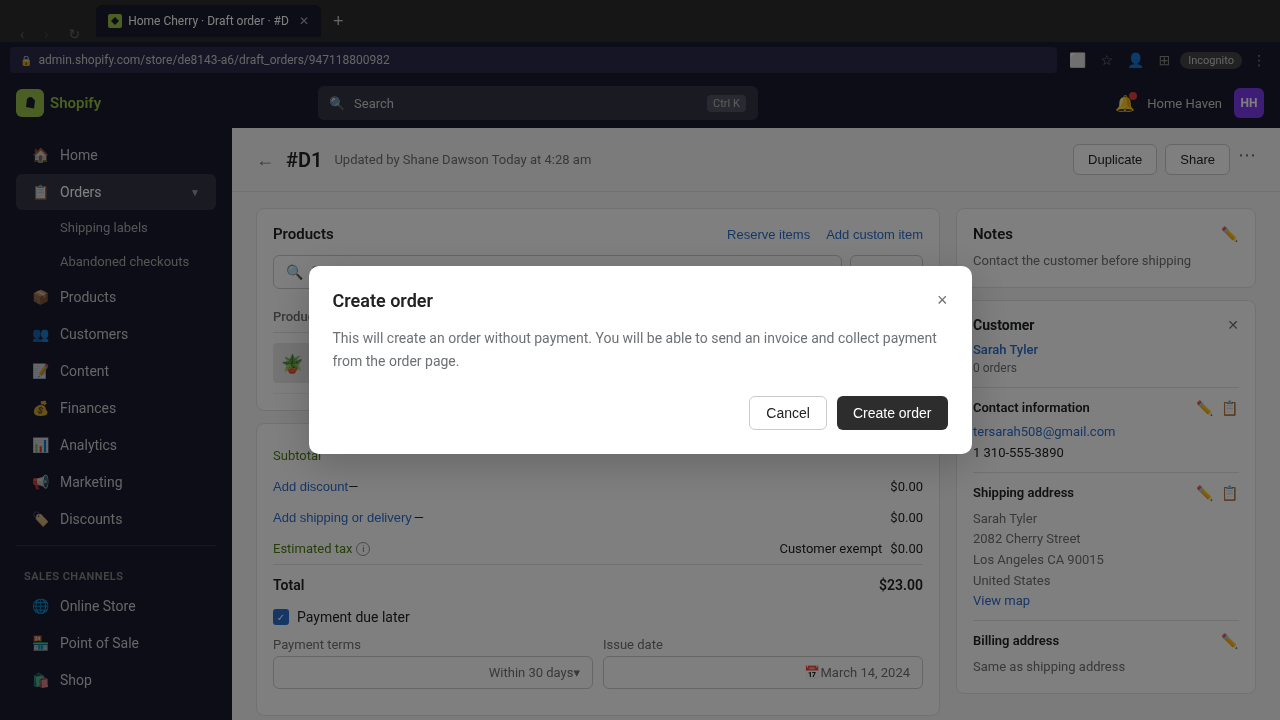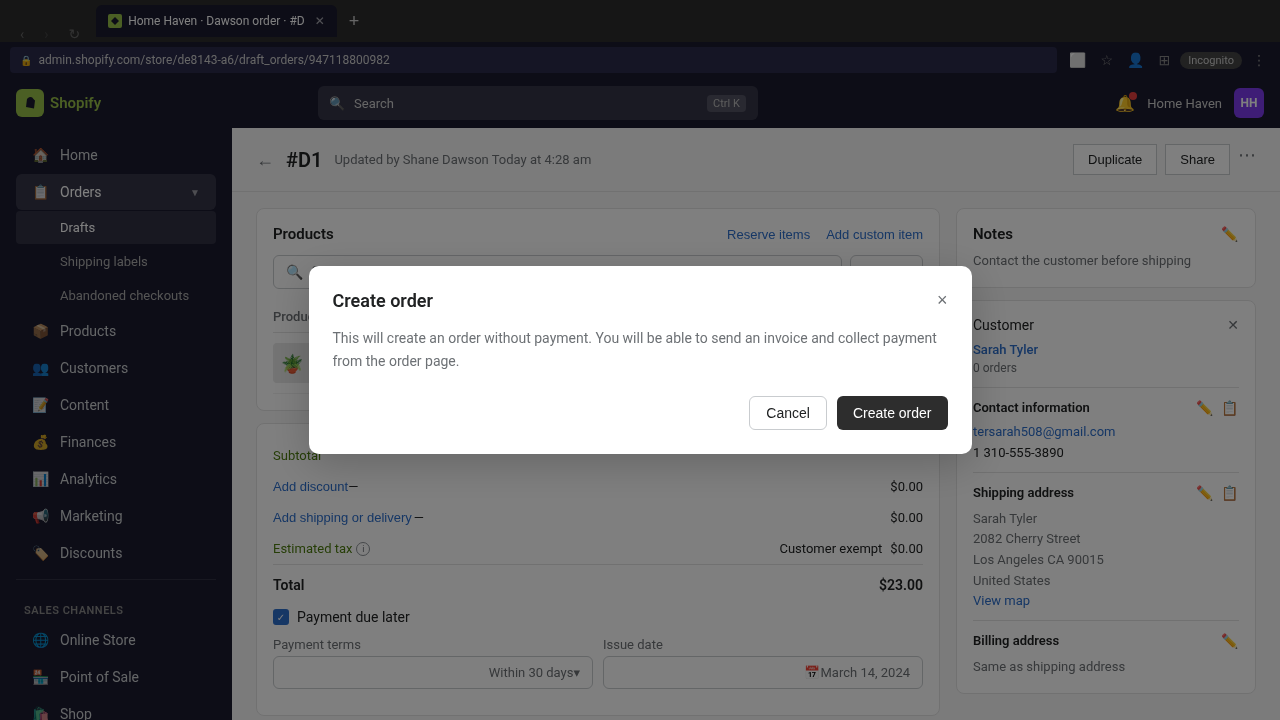--- a/index.html
+++ b/index.html
@@ -48,21 +48,21 @@
     .sidebar-chevron { margin-left: auto; font-size: 10px; opacity: 0.5; }
     .sidebar-divider { height: 1px; background: rgba(255,255,255,0.1); margin: 8px 16px; }
 
     
     .main-content { flex: 1; overflow-y: auto; background: #f6f6f7; }
     .page-header { background: #f6f6f7; padding: 16px 24px; display: flex; align-items: center; gap: 12px; border-bottom: 1px solid #e3e3e3; }
     .back-btn { color: #6d7175; cursor: pointer; font-size: 18px; }
     .page-title { font-size: 20px; font-weight: 600; color: #202223; }
     .page-subtitle { font-size: 13px; color: #6d7175; }
     .header-actions { margin-left: auto; display: flex; gap: 8px; }
-    .btn { padding: 7px 14px; border-radius: 0; border: 1px solid #c9cccf; background: #fff; cursor: pointer; font-size: 13px; font-weight: 500; color: #202223; }
+    .btn { padding: 7px 14px; border-radius: 6px; border: 1px solid #c9cccf; background: #fff; cursor: pointer; font-size: 13px; font-weight: 500; color: #202223; }
 
     .content-grid { display: grid; grid-template-columns: 1fr 300px; gap: 16px; padding: 16px 24px; }
 
     
     .card { background: #fff; border-radius: 8px; border: 1px solid #e3e3e3; padding: 16px; margin-bottom: 12px; }
     .card-title { font-weight: 600; font-size: 15px; margin-bottom: 12px; color: #202223; }
 
     
     .section-header { display: flex; align-items: center; justify-content: space-between; margin-bottom: 12px; }
     .section-title { font-weight: 600; font-size: 15px; }
@@ -132,21 +132,21 @@
     <div style="display:flex;align-items:center;gap:6px;padding:0 8px;color:#666;font-size:14px;cursor:pointer;">‹</div>
     <div style="display:flex;align-items:center;gap:6px;padding:0 8px;color:#444;font-size:14px;cursor:pointer;">›</div>
     <div style="display:flex;align-items:center;gap:6px;padding:0 8px;color:#666;font-size:14px;cursor:pointer;">↻</div>
   </div>
   <div class="browser-tab active">
     <div class="tab-favicon">
       <svg width="10" height="10" viewBox="0 0 10 10">
           <path d="M5 1 L9 5 L5 9 L1 5Z" fill="#1a1a2e"></path>
         </svg>
     </div>
-    <span>Home Haven · Dawson order · #D</span>
+    <span>Home Cherry · Draft order · #D</span>
     <span class="tab-close">✕</span>
   </div>
   <button class="tab-new">+</button>
 </div>
 
 <div class="address-bar-row">
   <div class="address-bar">
     <span class="address-icon">🔒</span>
     <span>admin.shopify.com/store/de8143-a6/draft_orders/947118800982</span>
   </div>
@@ -190,23 +190,20 @@
   <div class="sidebar">
     <div style="padding: 8px 8px 0;">
       <div class="sidebar-item">
         <span class="icon">🏠</span>
         <span>Home</span>
       </div>
       <div class="sidebar-item active">
         <span class="icon">📋</span>
         <span>Orders</span>
         <span class="sidebar-chevron">▼</span>
-      </div>
-      <div class="sidebar-item sidebar-sub active">
-        <span>Drafts</span>
       </div>
       <div class="sidebar-item sidebar-sub">
         <span>Shipping labels</span>
       </div>
       <div class="sidebar-item sidebar-sub">
         <span>Abandoned checkouts</span>
       </div>
       <div class="sidebar-item">
         <span class="icon">📦</span>
         <span>Products</span>
@@ -367,21 +364,21 @@
         <div class="card notes-card">
           <div class="notes-header">
             <span class="card-title" style="margin-bottom:0;">Notes</span>
             <span class="edit-icon">✏️</span>
           </div>
           <p class="notes-text">Contact the customer before shipping</p>
         </div>
 
         <div class="card">
           <div class="customer-card-header">
-            <span style="font-weight:400;font-size:14px;">Customer</span>
+            <span style="font-weight:700;font-size:14px;">Customer</span>
             <span class="close-x">✕</span>
           </div>
           <div style="margin-bottom:4px;">
             <span class="customer-name">Sarah Tyler</span>
           </div>
           <div class="customer-orders">0 orders</div>
 
           <hr class="section-divider">
 
           <div style="display:flex;justify-content:space-between;align-items:center;margin-bottom:8px;">

